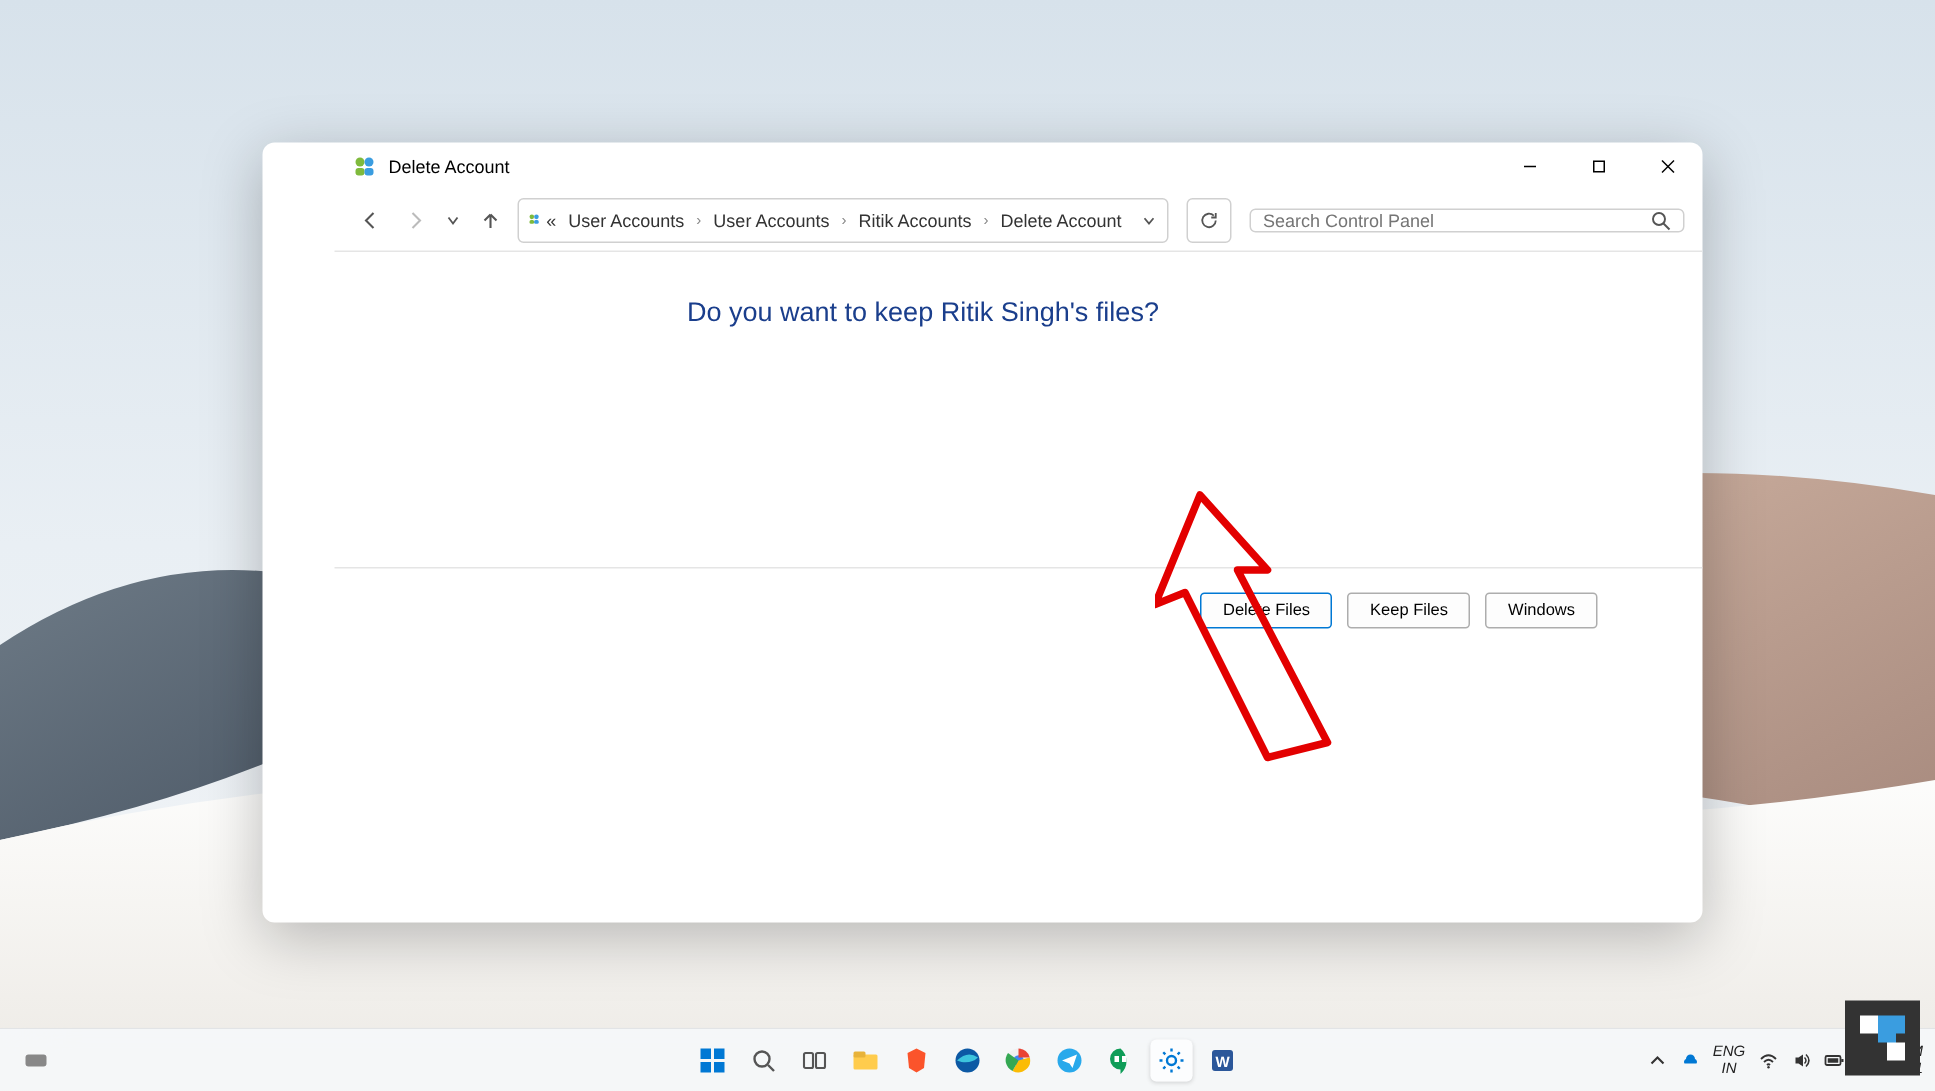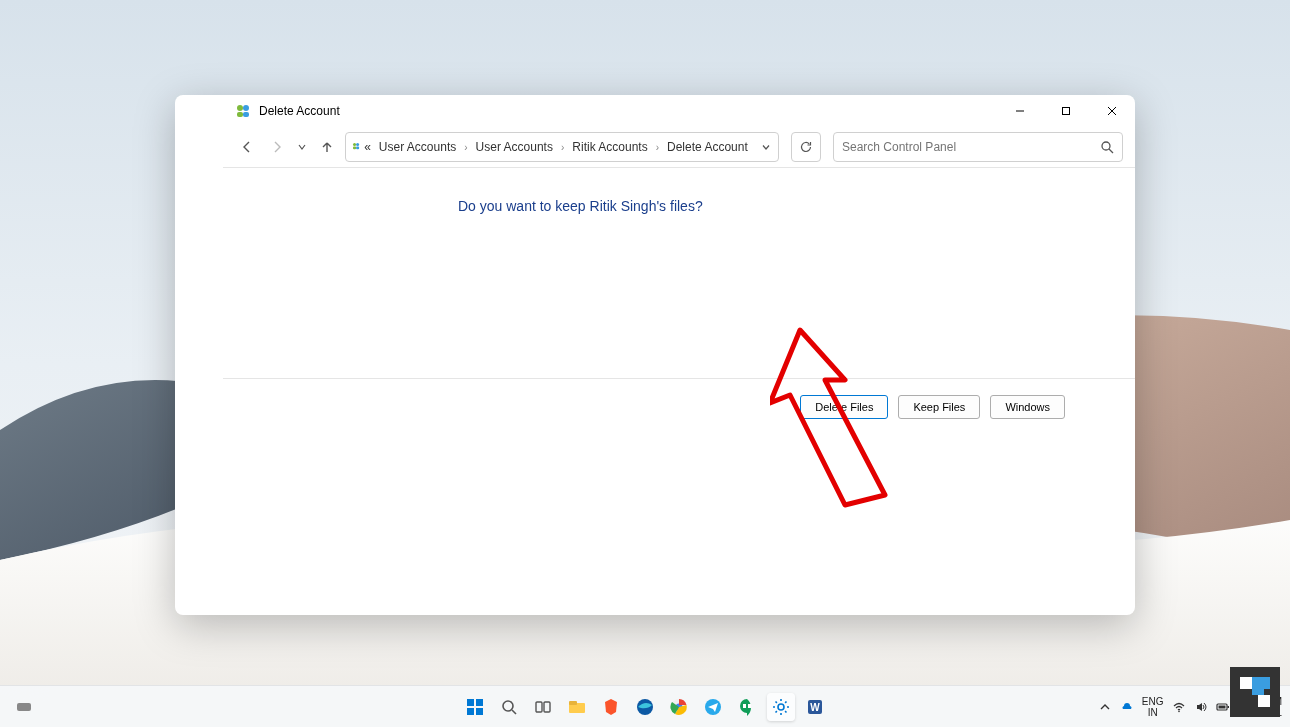--- a/index.html
+++ b/index.html
@@ -30,47 +30,47 @@
     .addressbar {
       flex: 1; height: 30px; border: 1px solid #d0d0d0; border-radius: 4px;
       display: flex; align-items: center; padding: 0 6px; gap: 4px; font-size: 12px; color:#333;
       overflow:hidden; white-space:nowrap;
     }
     .addressbar .seg { cursor:pointer; padding:2px 4px; }
     .addressbar .chev { color:#888; font-size:10px;}
     .addr-btn { width:24px; height:24px; display:flex;align-items:center;justify-content:center;color:#555;cursor:pointer;}
     .refresh-btn { width:30px;height:30px;border:1px solid #d0d0d0;border-radius:4px;display:flex;align-items:center;justify-content:center;color:#555;margin-left:6px;cursor:pointer;}
     .searchbox {
-      width: 290px; height: 30px; border: 1px solid #d0d0d0; border-radius: 4px;
+      width: 290px; height: 16px; border: 1px solid #d0d0d0; border-radius: 4px;
       display: flex; align-items: center; padding: 0 8px; margin-left: 6px;
     }
     .searchbox input { flex:1;border:none;outline:none;font-size:12px;color:#555;background:transparent;}
     .searchbox .sicon{width:14px;height:14px;color:#555;}
     .content { flex:1; border-top:1px solid #e5e5e5; display:flex; flex-direction:column; padding: 30px 50px 0 235px;}
-    .heading { color:#1a3e8c; font-size:14px; font-weight:400; margin-bottom:10px;}
+    .heading { color:#1a3e8c; font-size:18px; font-weight:400; margin-bottom:10px;}
     .bodytext { font-size:11px; color:#444; line-height:1.5; max-width:480px; margin-bottom:12px;}
     .button-row-sep { border-top:1px solid #e5e5e5; }
     .button-row { height:56px; display:flex; align-items:center; justify-content:flex-end; gap:10px; padding-right:70px;}
     .dlg-btn {
       height:24px; padding:0 14px; font-size:11px; border:1px solid #adadad; background:#fdfdfd;
       border-radius:3px; cursor:pointer; color:#000;
     }
     .dlg-btn.primary { border-color:#0078d4; }
     .arrow-annot { position:absolute; left:770px; top:325px; z-index:20; pointer-events:none;}
     .arrow-annot svg { width:180px; height:200px; }
     .taskbar {
       position:absolute; left:0; right:0; bottom:0; height:42px;
       background: rgba(245,247,250,0.92); backdrop-filter: blur(20px);
       border-top:1px solid rgba(0,0,0,0.08);
       display:flex; align-items:center; z-index:30;
     }
     .tb-center { position:absolute; left:50%; transform:translateX(-50%); display:flex; gap:6px; align-items:center;}
     .tb-app { width:28px; height:28px; border-radius:4px; display:flex;align-items:center;justify-content:center; cursor:pointer;}
     .tb-app.active { background:rgba(255,255,255,0.7); box-shadow:0 1px 3px rgba(0,0,0,0.15);}
-    .tb-right { position:absolute; right:8px; display:flex; align-items:center; gap:8px;}
+    .tb-right { position:absolute; right:8px; display:flex; align-items:center; gap:8px;font-style:italic;}
     .tray-icons{display:flex;gap:6px;align-items:center;color:#333;}
     .tray-icons svg{width:14px;height:14px;}
     .lang{font-size:10px;line-height:1.1;text-align:center;color:#222;}
     .clock{font-size:10px;line-height:1.1;text-align:right;color:#222;}
     .tb-left{position:absolute;left:10px;display:flex;gap:6px;align-items:center;}
     .addr-icon{width:16px;height:16px;}
     .watermark{position:absolute;right:0;bottom:0;width:70px;height:70px;z-index:40;pointer-events:none;}
   </style>
 </head>
 <body>

